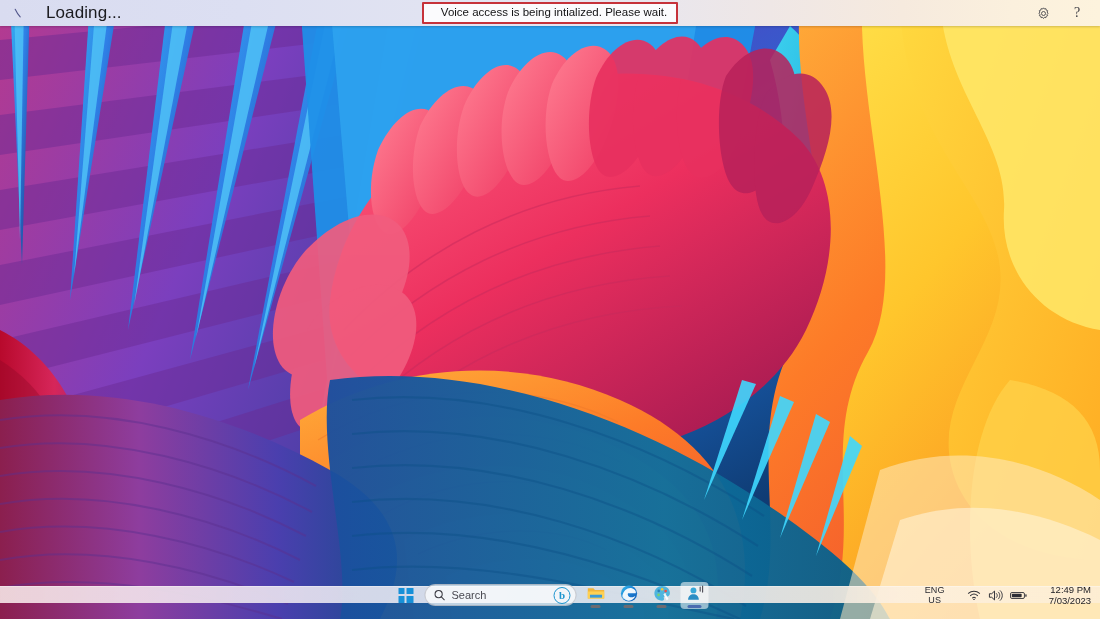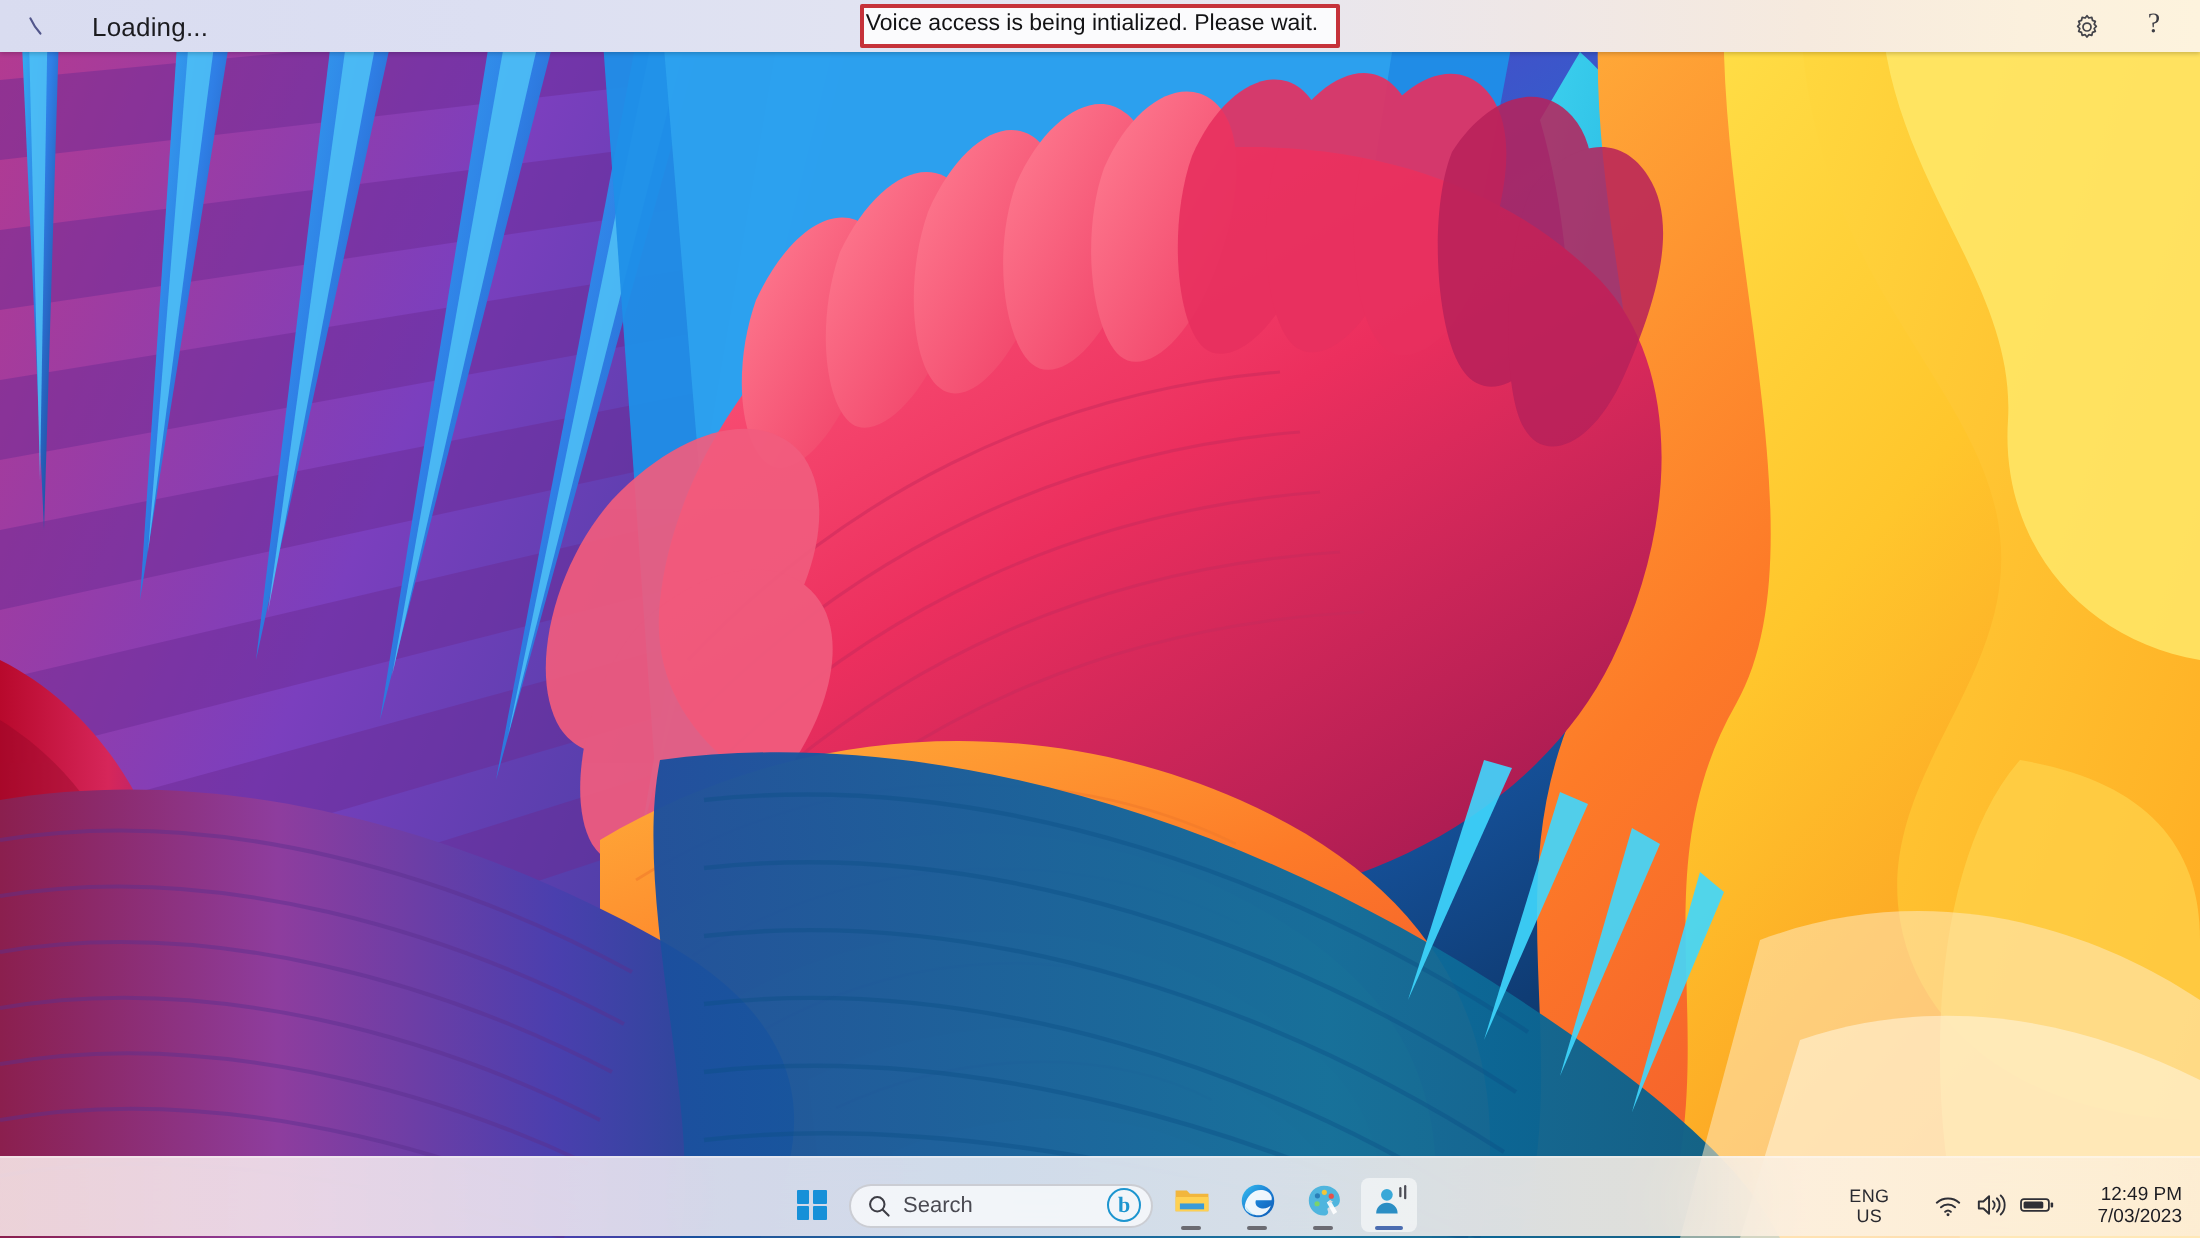--- a/index.html
+++ b/index.html
@@ -31,64 +31,64 @@
   }
   #voice-left {
     display:flex; align-items:center; gap:0px;
     padding-left:12px; min-width:200px;
   }
   #spinner-icon {
     width:16px; height:16px; display:block;
     opacity:.85;
   }
   #loading-label {
-    font-size:13px; color:#1b1b1f; letter-spacing:.1px;
+    font-size:17px; color:#1b1b1f; letter-spacing:.1px;
     margin-left:18px;
     white-space:nowrap;
   }
   #voice-center {
     flex:1; display:flex; align-items:center; justify-content:center;
   }
   #status-box {
     border:2px solid #c6323a;
     background:#fbfbfd;
-    padding:1px 9px 2px 1px;
+    padding:1px 9px 2px 17px;
     font-size:11.5px; color:#121214;
     line-height:15px; white-space:nowrap;
     border-radius:1px;
   }
   #voice-right {
     display:flex; align-items:center; gap:16px;
     padding-right:14px; min-width:200px; justify-content:flex-end;
   }
   .bar-icon {
     width:18px; height:18px; display:flex; align-items:center; justify-content:center;
     color:#44444a; cursor:default;
   }
   .bar-icon svg { display:block; }
   #help-icon {
     font-size:14px; color:#3d3d44; font-family:"Liberation Serif", serif;
     line-height:1; padding-bottom:1px;
   }
 
   
   #taskbar {
-    position:absolute; left:0; bottom:1px; width:1100px; height:40px;
+    position:absolute; left:0; bottom:16px; width:1100px; height:17px;
     z-index:40;
     background: linear-gradient(90deg,
         rgba(249,235,235,.88) 0%,
         rgba(246,234,238,.88) 12%,
         rgba(238,234,243,.88) 30%,
         rgba(233,236,245,.88) 45%,
         rgba(240,238,242,.88) 58%,
         rgba(250,240,232,.88) 72%,
         rgba(253,240,222,.88) 86%,
         rgba(253,237,214,.88) 100%);
     backdrop-filter: blur(18px);
-    display:flex; align-items:flex-end;
+    display:flex; align-items:center;
     border-top:1px solid rgba(255,255,255,.35);
   }
   #tb-left { width:calc(50% - 150px); }
   #tb-center {
     display:flex; align-items:center; gap:5px;
     position:absolute; left:50%; transform:translateX(-50%);
     height:31px;
   }
   #tb-right {
     margin-left:auto; display:flex; align-items:center;

